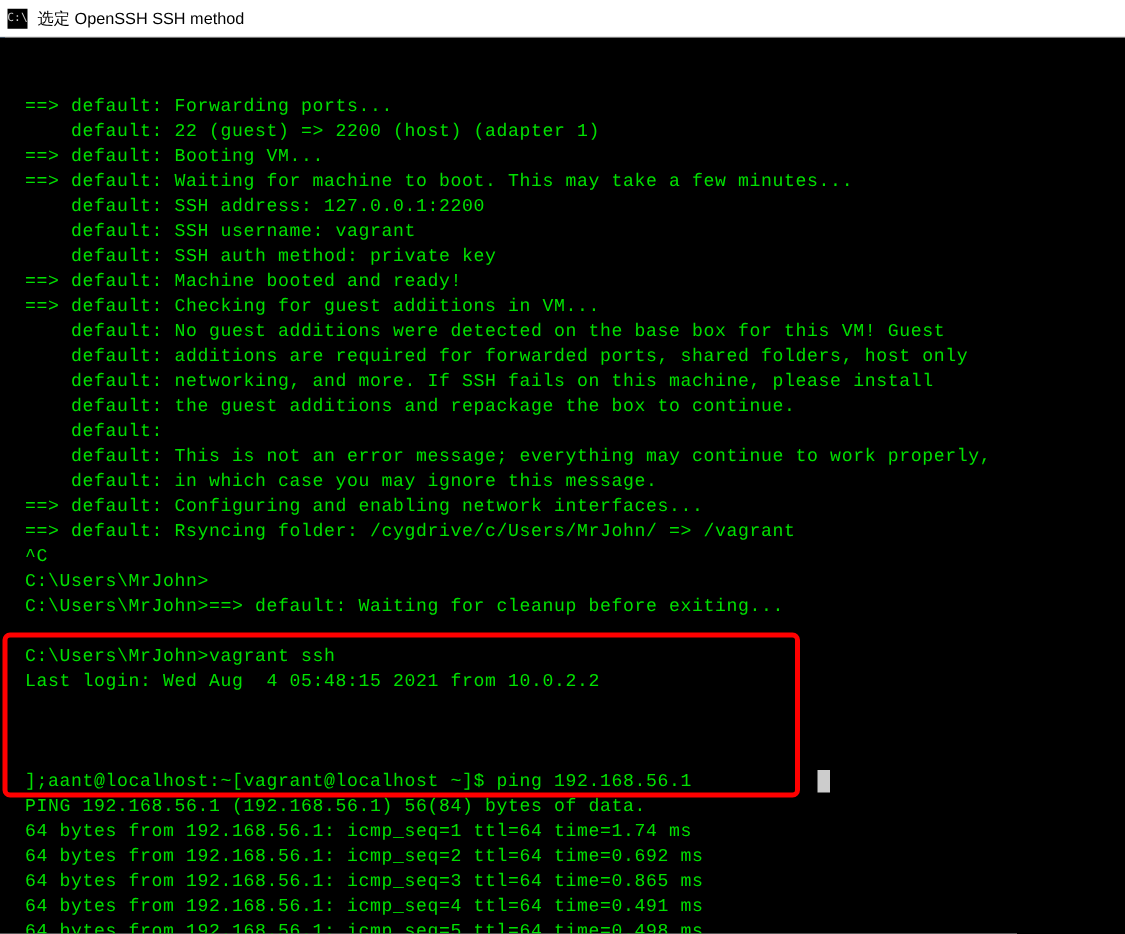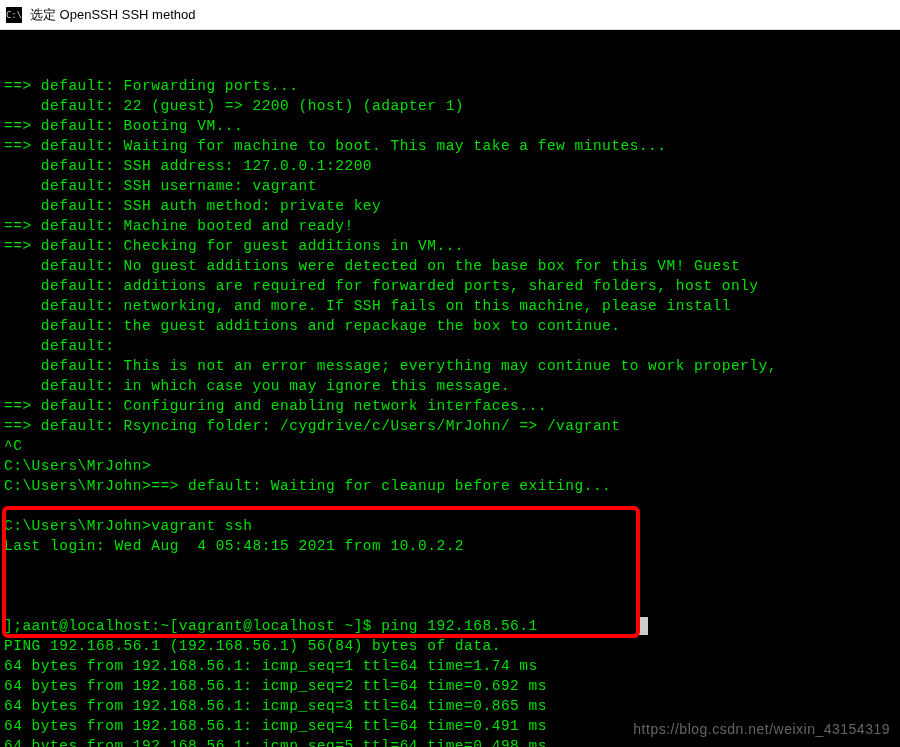--- a/index.html
+++ b/index.html
@@ -32,21 +32,21 @@
       font-family: monospace;
     }
     .titlebar .title {
       font-size: 13px;
       color: #000;
     }
     .terminal {
       width: 100%;
       height: calc(100% - 30px);
       background: #000;
-      padding: 6px 4px;
+      padding: 6px 20px;
       font-family: "Consolas", "Courier New", monospace;
       font-size: 14.5px;
       line-height: 20px;
       color: #00e000;
       position: relative;
       white-space: pre;
       overflow: hidden;
       letter-spacing: 0.5px;
     }
     .terminal .line { white-space: pre; }
@@ -88,14 +88,13 @@
 <div class="titlebar">
   <div class="icon-box">C:\</div>
   <div class="title">选定 OpenSSH SSH method</div>
 </div>
 
 <div class="left-blue"></div>
 
 <div class="terminal">
   <div id="terminal-lines"><div class="line">==&gt; default: Forwarding ports...</div><div class="line">    default: 22 (guest) =&gt; 2200 (host) (adapter 1)</div><div class="line">==&gt; default: Booting VM...</div><div class="line">==&gt; default: Waiting for machine to boot. This may take a few minutes...</div><div class="line">    default: SSH address: 127.0.0.1:2200</div><div class="line">    default: SSH username: vagrant</div><div class="line">    default: SSH auth method: private key</div><div class="line">==&gt; default: Machine booted and ready!</div><div class="line">==&gt; default: Checking for guest additions in VM...</div><div class="line">    default: No guest additions were detected on the base box for this VM! Guest</div><div class="line">    default: additions are required for forwarded ports, shared folders, host only</div><div class="line">    default: networking, and more. If SSH fails on this machine, please install</div><div class="line">    default: the guest additions and repackage the box to continue.</div><div class="line">    default:</div><div class="line">    default: This is not an error message; everything may continue to work properly,</div><div class="line">    default: in which case you may ignore this message.</div><div class="line">==&gt; default: Configuring and enabling network interfaces...</div><div class="line">==&gt; default: Rsyncing folder: /cygdrive/c/Users/MrJohn/ =&gt; /vagrant</div><div class="line">^C</div><div class="line">C:\Users\MrJohn&gt;</div><div class="line">C:\Users\MrJohn&gt;==&gt; default: Waiting for cleanup before exiting...</div><div class="line"> </div><div class="line">C:\Users\MrJohn&gt;vagrant ssh</div><div class="line">Last login: Wed Aug  4 05:48:15 2021 from 10.0.2.2</div><div class="line"> </div><div class="line"> </div><div class="line"> </div><div class="line">];aant@localhost:~[vagrant@localhost ~]$ ping 192.168.56.1<span class="cursor-block"></span></div><div class="line">PING 192.168.56.1 (192.168.56.1) 56(84) bytes of data.</div><div class="line">64 bytes from 192.168.56.1: icmp_seq=1 ttl=64 time=1.74 ms</div><div class="line">64 bytes from 192.168.56.1: icmp_seq=2 ttl=64 time=0.692 ms</div><div class="line">64 bytes from 192.168.56.1: icmp_seq=3 ttl=64 time=0.865 ms</div><div class="line">64 bytes from 192.168.56.1: icmp_seq=4 ttl=64 time=0.491 ms</div><div class="line">64 bytes from 192.168.56.1: icmp_seq=5 ttl=64 time=0.498 ms</div></div>
   <div class="red-box" id="red-box" style="top: 476px; left: 2px; width: 638px; height: 132px;"></div>
-  <div class="watermark">https://blog.csdn.net/weixin_43154319</div>
 </div>
 
 </body></html>

